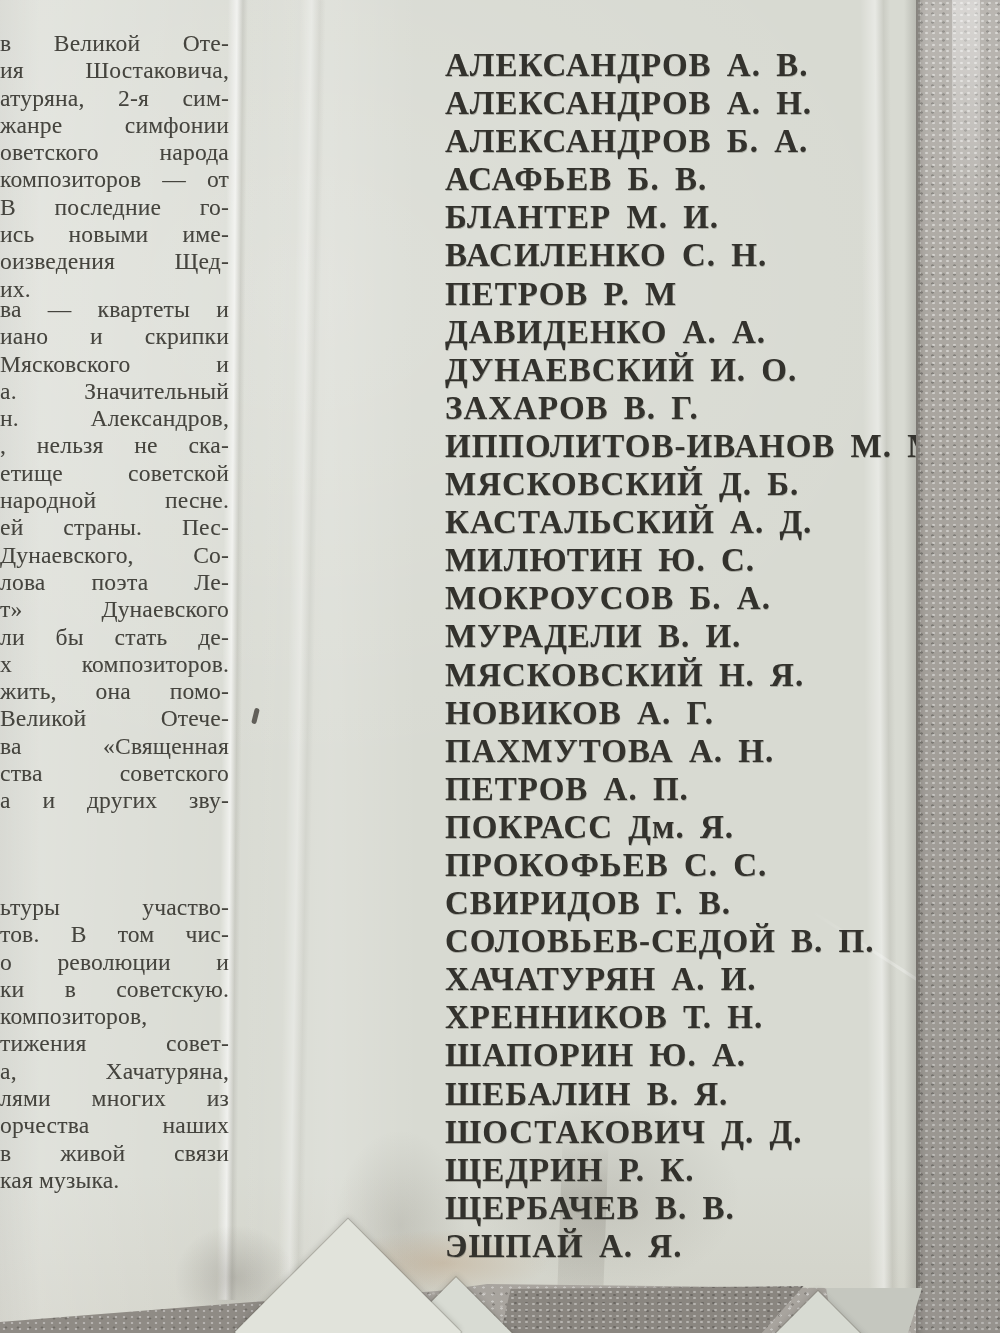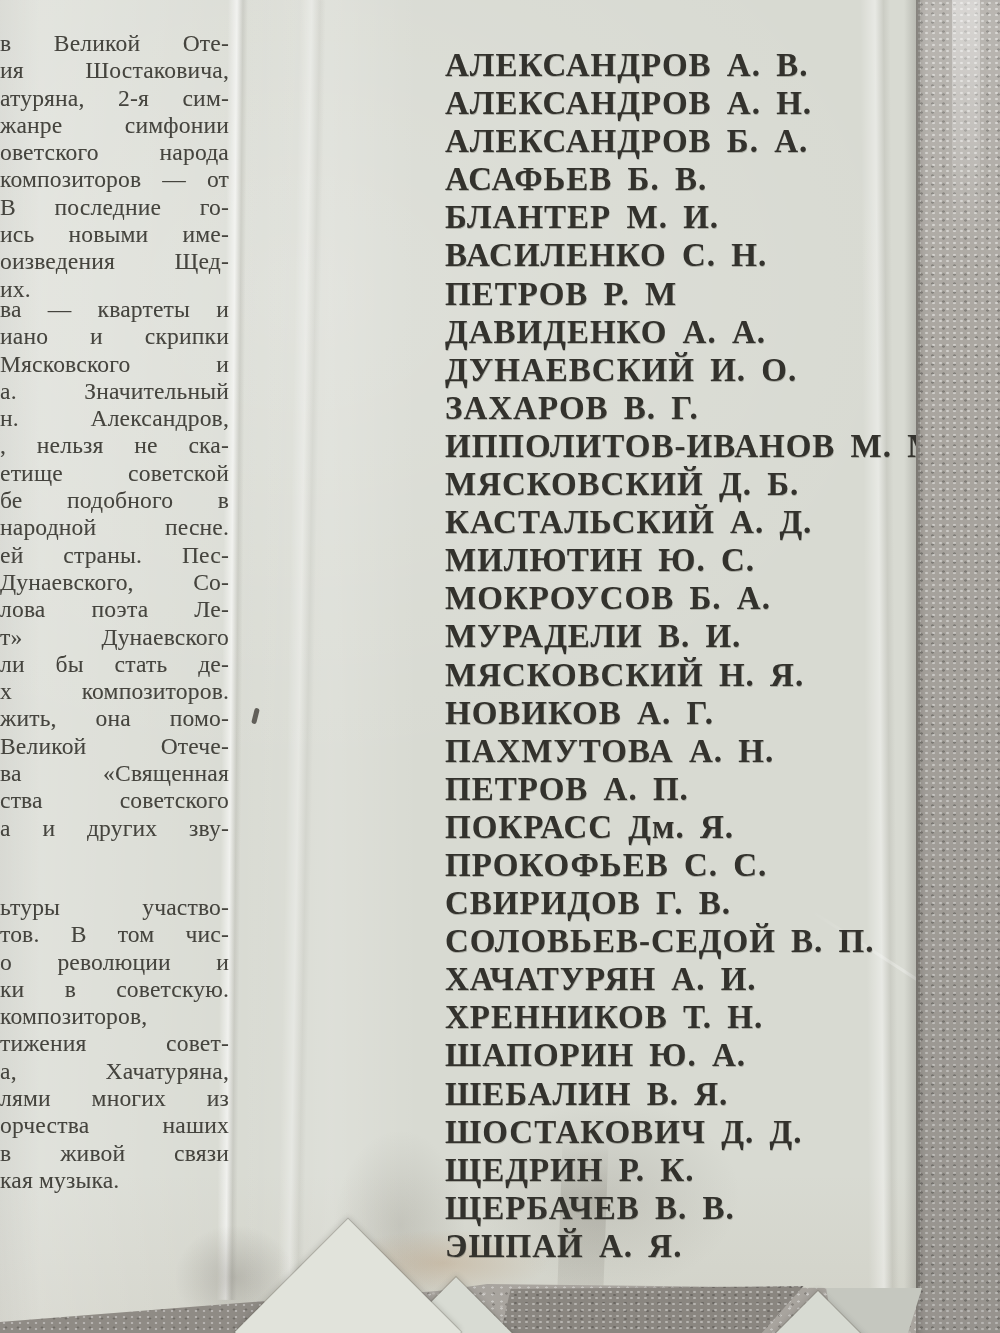--- a/index.html
+++ b/index.html
@@ -120,21 +120,20 @@
           <div class="tline flush">их.</div>
         </div>
         <div class="para">
           <div class="tline">ва — квартеты и</div>
           <div class="tline">иано и скрипки</div>
           <div class="tline">Мясковского и</div>
           <div class="tline">а. Значительный</div>
           <div class="tline">н. Александров,</div>
           <div class="tline">, нельзя не ска-</div>
           <div class="tline">етище советской</div>
-          <div class="tline">бе подобного в</div>
           <div class="tline">народной песне.</div>
           <div class="tline">ей страны. Пес-</div>
           <div class="tline">Дунаевского, Со-</div>
           <div class="tline">лова поэта Ле-</div>
           <div class="tline">т» Дунаевского</div>
           <div class="tline">ли бы стать де-</div>
           <div class="tline">х композиторов.</div>
           <div class="tline">жить, она помо-</div>
           <div class="tline">Великой Отече-</div>
           <div class="tline">ва «Священная</div>

